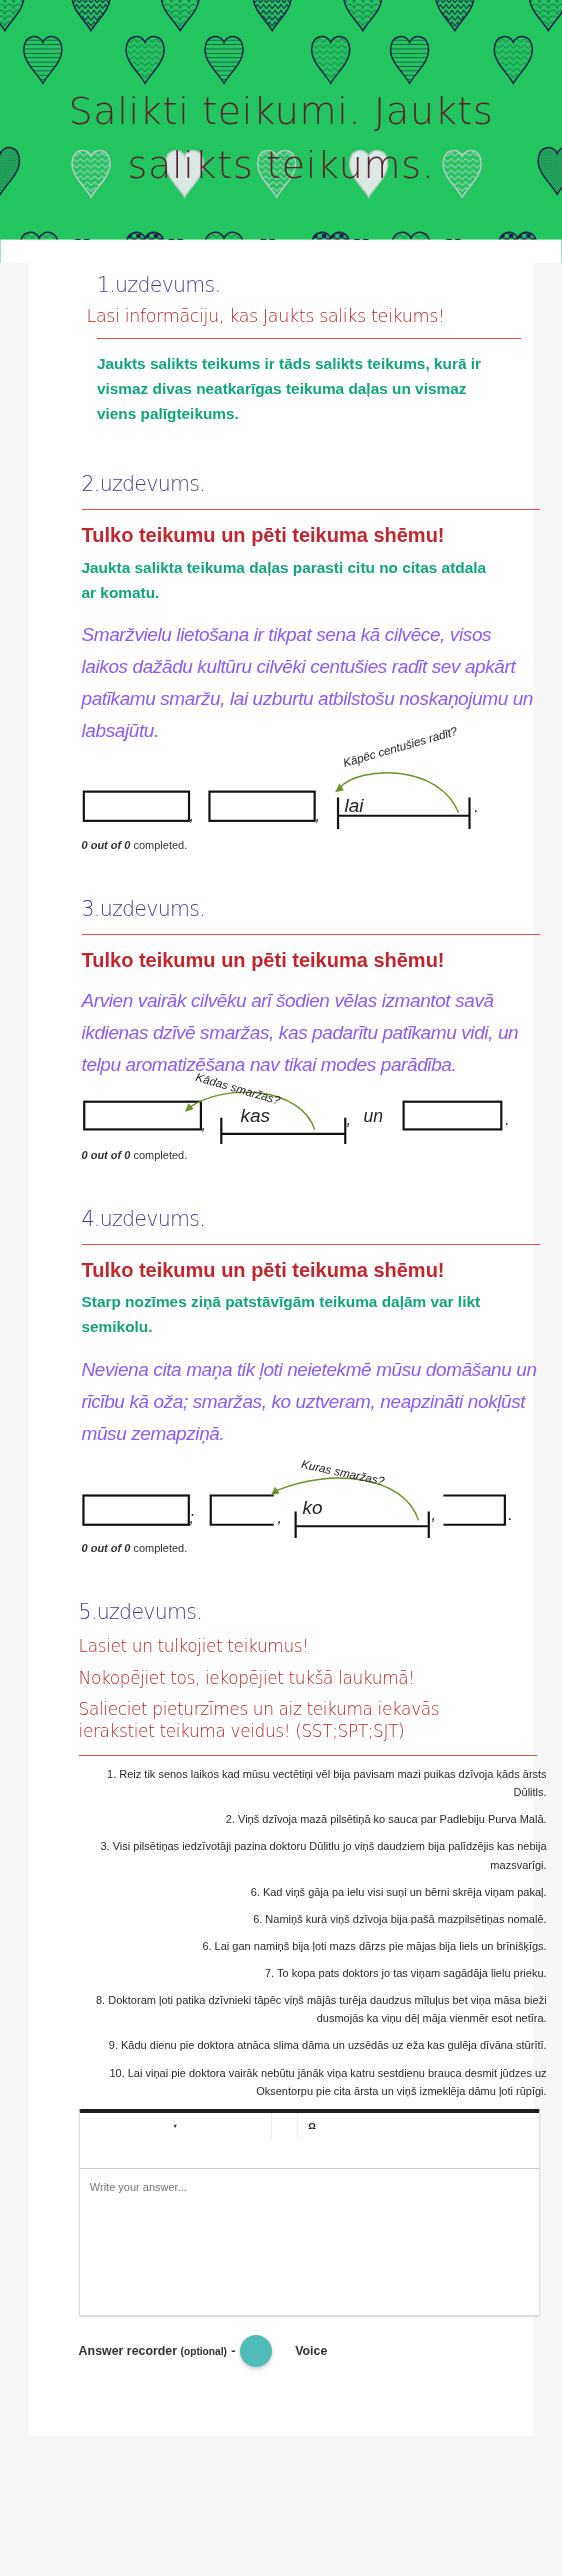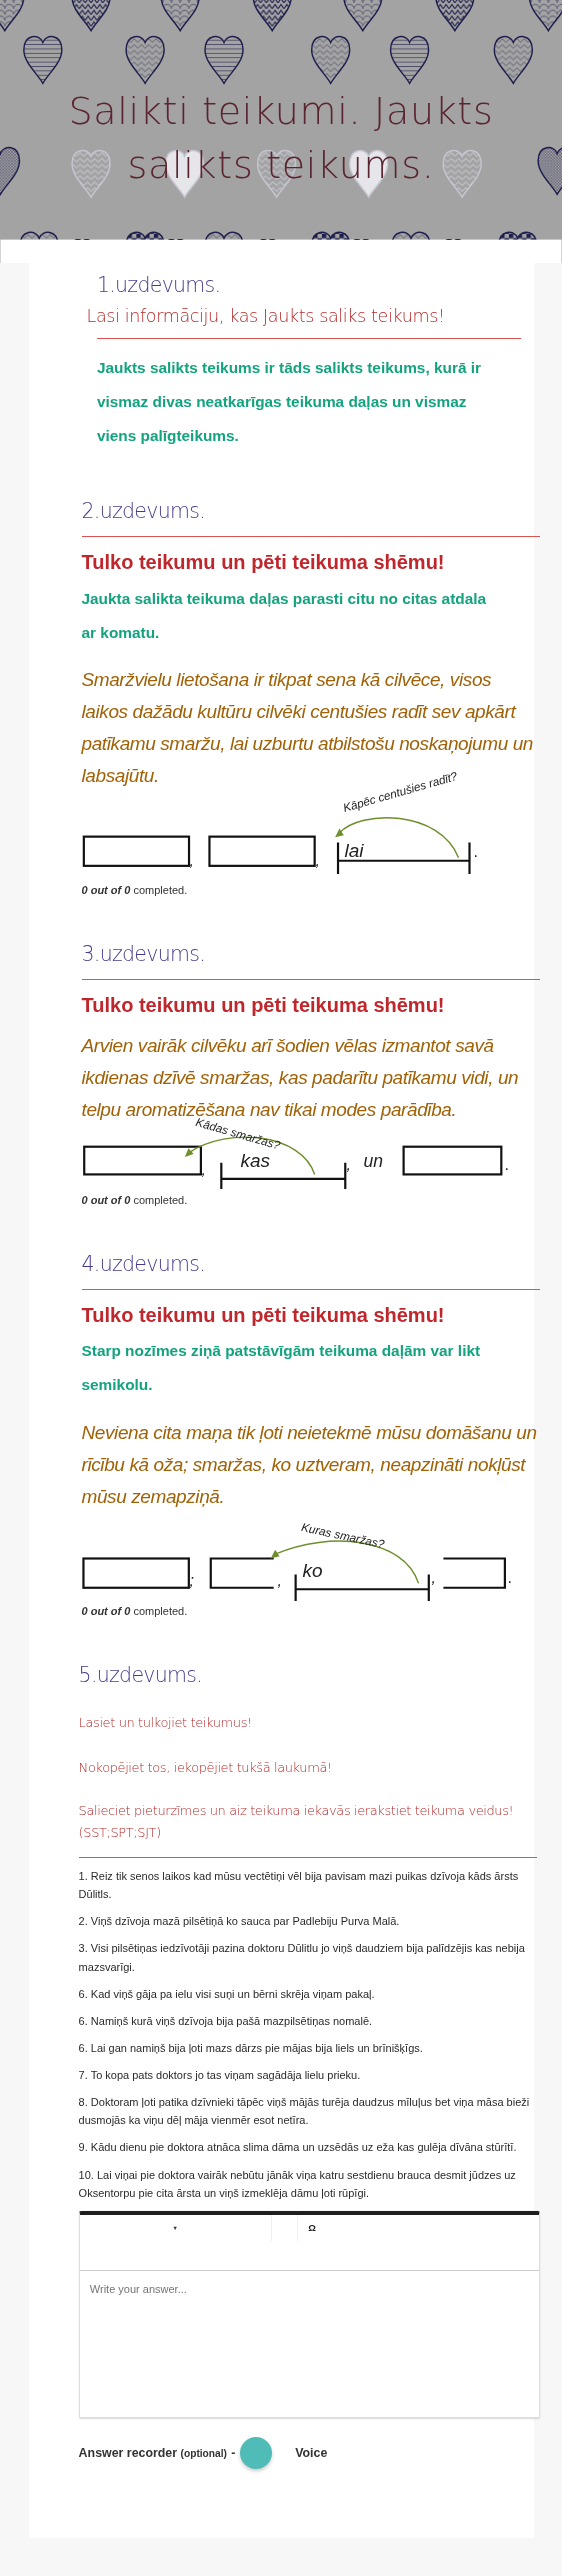--- a/index.html
+++ b/index.html
@@ -1,20 +1,20 @@
 <!DOCTYPE html>
 <html style="font-size:11.7px"><head>
 <meta charset="utf-8">
 <style>
   * { box-sizing: border-box; margin: 0; padding: 0; }
   html, body { width: 562px; background: #f7f7f7; }
   body { font-family: "Liberation Sans", sans-serif; color: #222; }
 
   
-  .banner { position: relative; width: 562px; height: 263px; background: #a3a3a3; overflow: hidden; }
+  .banner { position: relative; width: 562px; height: 263px; background: #22c55e; overflow: hidden; }
   .banner svg.hearts { position: absolute; left: 0; top: 0; }
   .banner-title {
     position: absolute; left: 0; right: 0; top: 84px;
     text-align: center; font-family: "DejaVu Sans", sans-serif;
     font-size: 38px; line-height: 54px; color: #5a2530; font-weight: 300;
     letter-spacing: 0.7px;
   }
 
   
   .card { width: 505px; margin: 0 auto; background: #fff; padding: 22px 32px 26px 53px; }
@@ -30,41 +30,41 @@
   .hand-red {
     font-family: "DejaVu Sans", sans-serif; font-size: 17.6px; color: #b52a2a;
     line-height: 23.4px; font-weight: 300; letter-spacing: -0.4px;
   }
   .hand-red.sec1 { margin-left: 5px; margin-top: 4.4px; }
   .divider { height: 0.7px; background: #d9534f; margin: 10.2px 0 11.7px 0; width: 458px; }
   .divider.sec1 { width: 424px; margin-left: 15.4px; }
 
   .green {
     font-family: "Liberation Sans", sans-serif; font-weight: bold;
-    color: #14a37f; font-size: 15.4px; line-height: 34px;
+    color: #14a37f; font-size: 15.4px; line-height: 25px;
   }
   .green.sec1 { margin-left: 15.4px; width: 410px; }
   .red-bold {
     font-family: "Liberation Sans", sans-serif; font-weight: bold;
     color: #c0272d; font-size: 20px; line-height: 29px; margin-bottom: 4.4px;
   }
   .italic-text {
     font-family: "Liberation Sans", sans-serif; font-style: italic;
-    font-size: 19px; line-height: 32px; color: #a16207; letter-spacing: -0.4px;
+    font-size: 19px; line-height: 32px; color: #8b5cf6; letter-spacing: -0.4px;
     margin-top: 14.6px; width: 458px;
   }
 
   .scheme { position: relative; width: 458px; height: 88px; margin-top: 2.9px; }
   .scheme svg { position: absolute; left: 0; top: 0; }
   .completed { font-size: 11px; color: #333; margin-top: 4.4px; }
   .completed b { font-weight: bold; font-style: italic; }
 
   
-  .hand-red.s5 { font-size: 13px; line-height: 25px; margin-top: 20px; }
-  .sentences { margin-top: 7.3px; }
+  .hand-red.s5 { font-size: 17px; line-height: 25px; margin-top: 7px; }
+  .sentences { margin-top: 7.3px; text-align: right; }
   .sentence {
     font-size: 11px; line-height: 18.3px; color: #2a2a2a; margin-bottom: 8.8px; width: 468px;
   }
 
   .editor { width: 461px; margin-top: 4.4px; border: 0.7px solid #ddd; border-top: 4.4px solid #1e1e1e; border-radius: 2.2px; background: #fff; box-shadow: 0 0.7px 1.5px rgba(0,0,0,0.15); }
   .toolbar { height: 56px; display: flex; border-bottom: 0.7px solid #ccc; }
   .tb-select { width: 192px; height: 26px; border-right: 0.7px solid #eee; display: flex; justify-content: center; align-items: center; font-size: 6.6px; color: #333; }
   .tb-blank { width: 26px; height: 26px; border-right: 0.7px solid #eee; }
   .tb-omega { width: 29px; height: 26px; display: flex; align-items: center; justify-content: center; font-weight: bold; font-size: 9.5px; color: #222; }
   .answer-area { height: 146px; padding: 11.7px 10.2px; font-size: 11px; color: #999; border: none; width: 100%; resize: none; font-family: "Liberation Sans", sans-serif; outline: none; display: block; }

